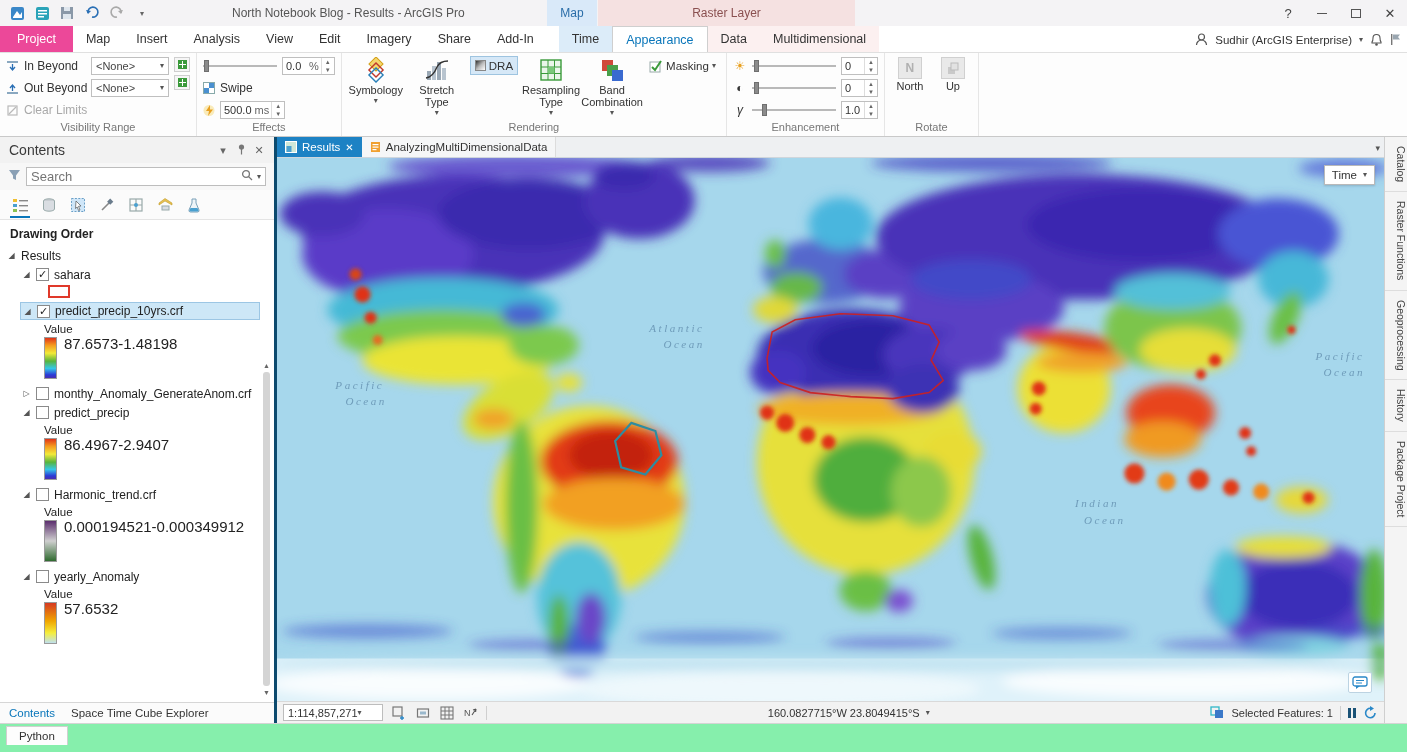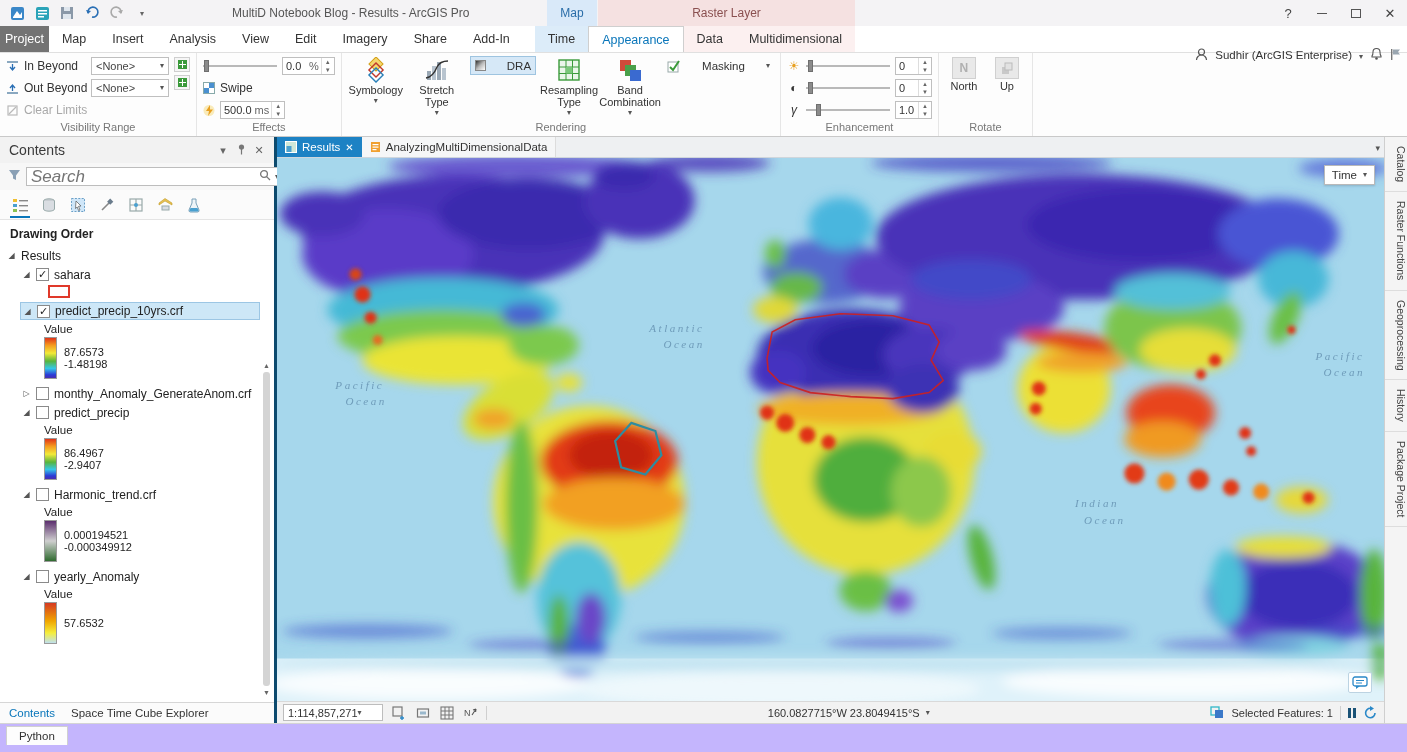--- a/index.html
+++ b/index.html
@@ -16,25 +16,25 @@
 .ctx-map{left:547px;width:50px;background:#d9e9f9;color:#2a6da8}
 .ctx-raster{left:598px;width:257px;background:#f5e1e1;color:#8a5050}
 .winbtns{position:absolute;right:0;top:0;display:flex;height:26px}
 .winbtn{width:34px;display:flex;align-items:center;justify-content:center;color:#444;font-size:13px}
 .box-icon{width:10px;height:9px;border:1px solid #555;display:inline-block}
 .dash-icon{width:10px;height:1px;background:#555;display:inline-block}
 
 
 .tabrow{flex:0 0 27px;height:27px;background:#fff;display:flex;align-items:stretch;position:relative;border-bottom:1px solid #e0e0e0}
 .rtab{padding:0 13px;display:flex;align-items:center;font-size:12.5px;color:#333;white-space:nowrap}
-.rtab.project{background:#737373;color:#fff;padding:0 5px}
+.rtab.project{background:#ec4899;color:#fff;padding:0 17px}
 .rtab.time{background:#dcecf9;margin-left:12px}
 .rzone{display:flex;background:#fcf0f0}
 .rzone .rtab.active{background:#fff;border:1px solid #cfcfcf;border-bottom:none;color:#0a76ba}
-.userarea{position:absolute;right:6px;top:8px;height:27px;display:flex;align-items:flex-end;gap:7px;font-size:11.5px;color:#333}
+.userarea{position:absolute;right:6px;top:0;height:27px;display:flex;align-items:center;gap:7px;font-size:11.5px;color:#333}
 
 
 .ribbon{flex:0 0 84px;height:84px;background:#fdfdfd;border-bottom:1px solid #c9c9c9;display:flex}
 .rgroup{display:flex;flex-direction:column;border-right:1px solid #e6e6e6;padding:3px 6px 0}
 .rgc{flex:1;display:flex;gap:5px;align-items:flex-start}
 .rgl{height:16px;font-size:11px;color:#777;text-align:center;line-height:15px}
 .vcol{display:flex;flex-direction:column;gap:2px}
 .vrow{display:flex;align-items:center;gap:5px;height:20px}
 .vlabel{font-size:12px;color:#333;width:62px;white-space:nowrap}
 .vlabel.gray{color:#a9a9a9}
@@ -45,57 +45,57 @@
 .spin .unit{color:#666;padding-right:2px}
 .spin .arrows{display:flex;flex-direction:column;width:13px;border-left:1px solid #ddd;height:100%}
 .spin .arrows span{flex:1;display:flex;align-items:center;justify-content:center;font-size:6px;color:#666}
 .slider{position:relative;width:74px;height:16px}
 .slider .track{position:absolute;left:0;right:0;top:7px;height:2px;background:#b9b9b9}
 .slider .thumb{position:absolute;top:2px;width:5px;height:12px;background:#8b8b8b;border:1px solid #6f6f6f}
 .minibtn{width:16px;height:15px;border:1px solid #cfcfcf;background:#f6f6f6;display:flex;align-items:center;justify-content:center}
 .greensq{width:9px;height:9px;background:linear-gradient(#fff,#fff) center/7px 1px no-repeat,linear-gradient(#fff,#fff) center/1px 7px no-repeat,#3a9a3a}
 .bigbtn{width:56px;display:flex;flex-direction:column;align-items:center;padding-top:1px;gap:1px}
 .bigbtn .bl{font-size:11px;color:#333;text-align:center;line-height:12px;white-space:pre-line}
-.smallrow{display:flex;align-items:center;gap:21px;height:19px;padding:0 4px;font-size:11.5px}
+.smallrow{display:flex;align-items:center;gap:3px;height:19px;padding:0 4px;font-size:11.5px}
 .smallrow.dra{background:#d6e8f7;border:1px solid #9ec4e0}
 .icn{display:flex;align-items:center;justify-content:center}
 .enh-row{display:flex;align-items:center;gap:5px;height:20px}
 .enh-ic{width:14px;text-align:center;font-size:12px}
 .graylabel{color:#9a9a9a}
 .rotile{width:24px;height:22px;background:#e9e9e9;border:1px solid #d0d0d0;display:flex;align-items:center;justify-content:center;color:#b0b0b0;font-weight:bold;font-size:12px}
 
 
 .main{flex:1;display:flex;min-height:0}
 
 
 .cpanel{flex:0 0 277px;width:277px;border-right:3px solid #0c4a6e;background:#fff;display:flex;flex-direction:column;position:relative}
 .cphead{height:26px;display:flex;align-items:center;padding:0 6px 0 9px;background:#f2f2f2}
 .cphead .t{font-size:14px;color:#3a3a3a;flex:1}
 .cphead .hic{width:18px;text-align:center;color:#666;font-size:11px}
 .csearch{height:27px;display:flex;align-items:center;gap:5px;padding:0 8px;background:#f7f7f7}
 .sbox{flex:1;height:19px;border:1px solid #bdbdbd;background:#fff;display:flex;align-items:center;padding:0 4px;gap:4px}
-.sbox input{flex:1;border:none;outline:none;font-style:italic;font-size:17px;color:#777;font-family:"Liberation Sans",sans-serif;background:transparent}
+.sbox input{flex:1;border:none;outline:none;font-size:13px;color:#777;font-family:"Liberation Sans",sans-serif;background:transparent}
 .cicons{height:30px;display:flex;align-items:center;gap:9px;padding:0 10px;border-bottom:1px solid #e4e4e4;background:#fbfbfb}
 .cicon{width:20px;height:24px;display:flex;align-items:center;justify-content:center;position:relative}
 .cicon.active:after{content:"";position:absolute;left:0;right:0;bottom:-1px;height:2px;background:#0a76ba}
 .dorder{font-weight:bold;font-size:12px;padding:7px 16px 4px 10px;color:#222}
 .tree{flex:1;overflow:hidden;position:relative;padding-top:2px}
 .trow{display:flex;align-items:center;height:17px;padding-left:22px;gap:5px;font-size:12px;color:#222;margin-bottom:2px}
 .trow.l0{padding-left:7px}
 .trow.sel{background:#cde7f7;border:1px solid #9cc6e4;margin-right:14px;height:18px;padding-left:2px;margin-left:20px}
 .exp{width:9px;font-size:8px;color:#555;text-align:center}
 .cb{width:13px;height:13px;border:1px solid #8a8a8a;background:#fff;font-size:11px;line-height:11px;text-align:center;color:#222;flex:0 0 13px}
 .swatch{width:22px;height:13px;border:2px solid #e0392a;background:#fff;margin:1px 0 4px 48px}
 .vlab{font-size:11.5px;color:#222;padding:1px 0 2px 44px}
 .ramprow{display:flex;gap:7px;padding-left:44px;margin-bottom:4px}
 .ramp{width:13px;height:42px;border:1px solid #9a9a9a}
 .ramp.precip{background:linear-gradient(#e03318,#f59a1e 18%,#f2ea3a 38%,#58b43c 58%,#35c8e8 76%,#2b3bd6 92%,#4a2db0)}
 .ramp.harmonic{background:linear-gradient(#5c2f6e,#cfcfcf 50%,#2f6b2f)}
 .ramp.yearly{background:linear-gradient(#d63a22,#f0a500 45%,#f5ee3c 75%,#bfe0ee)}
-.rampvals{display:flex;flex-direction:column;justify-content:center;height:46px;margin-top:-2px;font-size:11px;color:#222}
+.rampvals{display:flex;flex-direction:row;justify-content:flex-start;height:46px;margin-top:-2px;font-size:15px;color:#222}
 .vscroll{position:absolute;top:115px;bottom:4px;right:2px;width:11px;display:flex;flex-direction:column;align-items:center}
 .varrow{height:11px;font-size:7px;color:#666;line-height:11px}
 .vthumb{flex:1;width:7px;background:#d4d4d4;border-radius:3px;margin:1px 0}
 .ctabs{height:21px;border-top:1px solid #d6d6d6;display:flex;align-items:center;gap:16px;padding-left:9px;font-size:11.5px;background:#fbfbfb}
 .ctab{color:#333}
 .ctab.active{color:#0a76ba}
 
 
 .maparea{flex:1;display:flex;flex-direction:column;min-width:0}
 .doctabs{flex:0 0 21px;background:#eef0f2;display:flex;align-items:stretch;border-bottom:1px solid #cfd6dc;position:relative}
@@ -117,21 +117,21 @@
 .coords{margin:0 auto;display:flex;align-items:center;gap:6px}
 .sright{display:flex;align-items:center;gap:7px}
 .pause{display:flex;gap:2px}
 .pause i{width:3px;height:10px;background:#1a5276;display:block}
 
 
 .rstrip{flex:0 0 23px;width:23px;border-left:1px solid #cfcfcf;background:#f4f4f4;display:flex;flex-direction:column;align-items:center}
 .vtab{writing-mode:vertical-rl;font-size:10.5px;color:#444;padding:9px 0;border-bottom:1px solid #ddd;width:100%;text-align:center;white-space:nowrap}
 
 
-.pybar{flex:0 0 29px;height:29px;background:#c4b5fd;border-top:1px solid #d4d4d4;display:flex;align-items:flex-start;padding:2px 0 0 6px}
+.pybar{flex:0 0 29px;height:29px;background:#86efac;border-top:1px solid #d4d4d4;display:flex;align-items:flex-start;padding:2px 0 0 6px}
 .pytab{background:#fdfdfd;border:1px solid #d0d0d0;border-bottom:none;padding:3px 12px;font-size:11.5px;color:#333}
 </style>
 </head>
 <body>
 
 <div class="app">
 
   <div class="titlebar">
     <div class="qat">
       <span class="qbtn">
@@ -162,21 +162,21 @@
           </svg>
         </span>
       <span class="qbtn">
           <svg width="14" height="14">
             <path d="M11 7 A5 5 0 1 0 7 11" stroke="#a9a9a9" stroke-width="1.6" fill="none"></path>
             <path d="M13 4 L11 8 L8 5 Z" fill="#a9a9a9"></path>
           </svg>
         </span>
       <span class="qbtn" style="color:#666;font-size:8px">▾</span>
     </div>
-    <div class="title-text">MultiD Notebook Blog - Results - ArcGIS Pro</div>
+    <div class="title-text">North Notebook Blog - Results - ArcGIS Pro</div>
     <div class="ctx ctx-map">Map</div>
     <div class="ctx ctx-raster">Raster Layer</div>
     <div class="winbtns">
       <span class="winbtn">?</span>
       <span class="winbtn">
           <span class="dash-icon"></span>
         </span>
       <span class="winbtn">
           <span class="box-icon"></span>
         </span>

